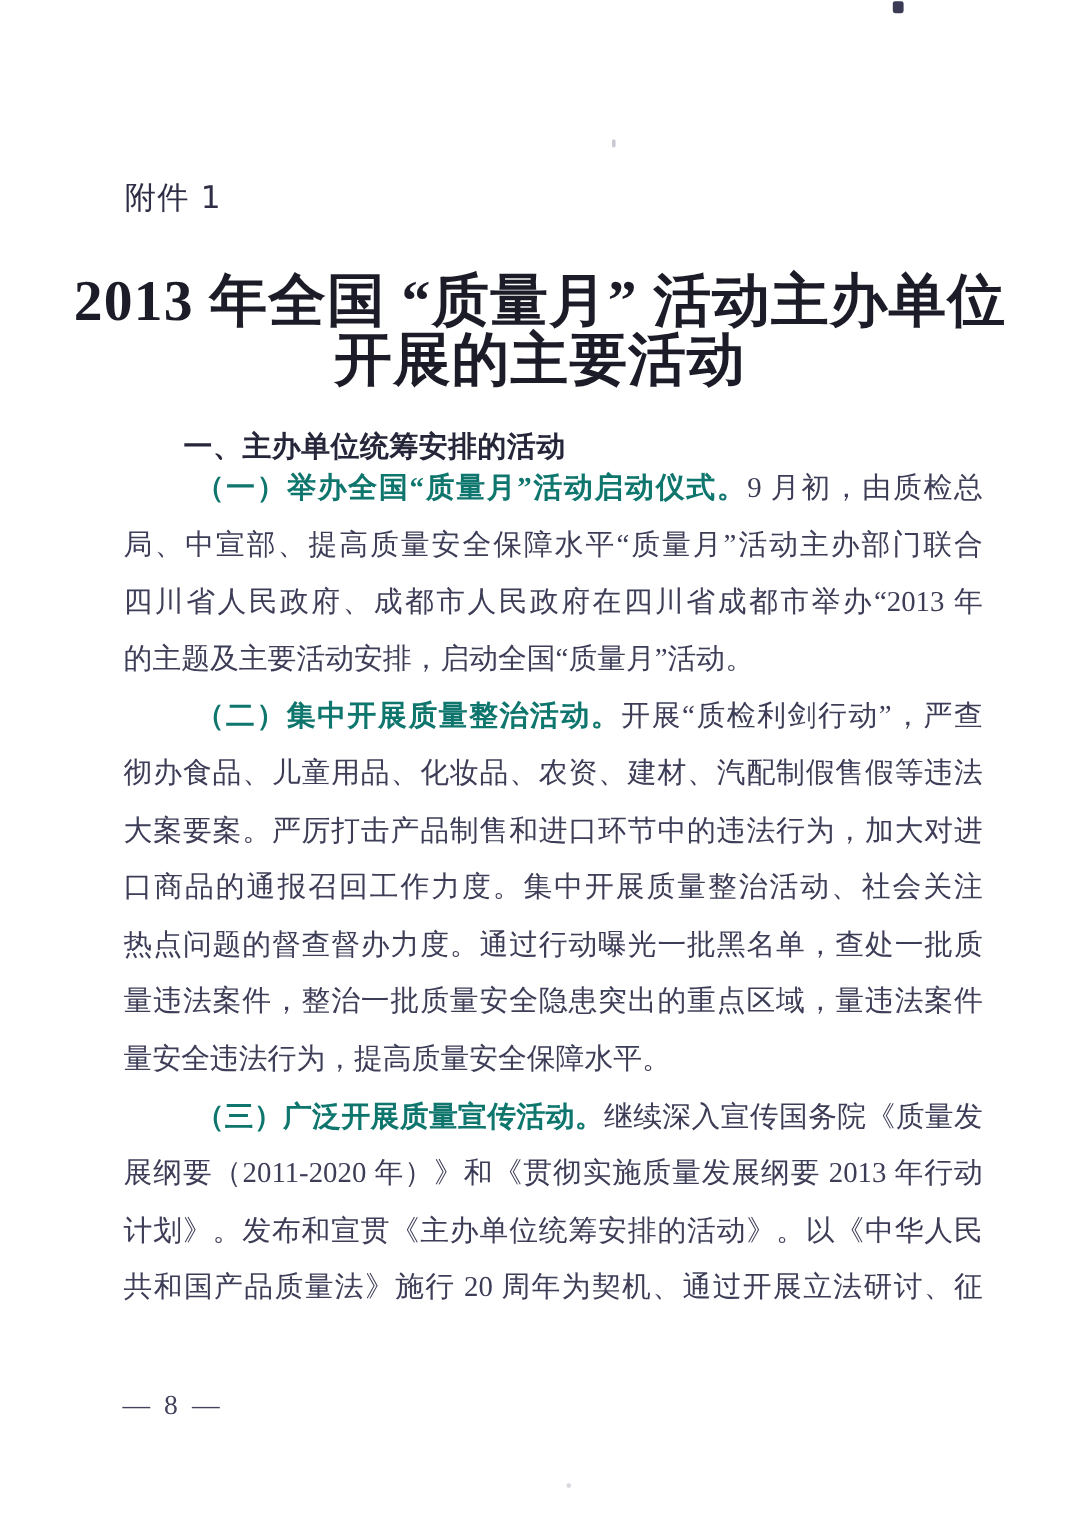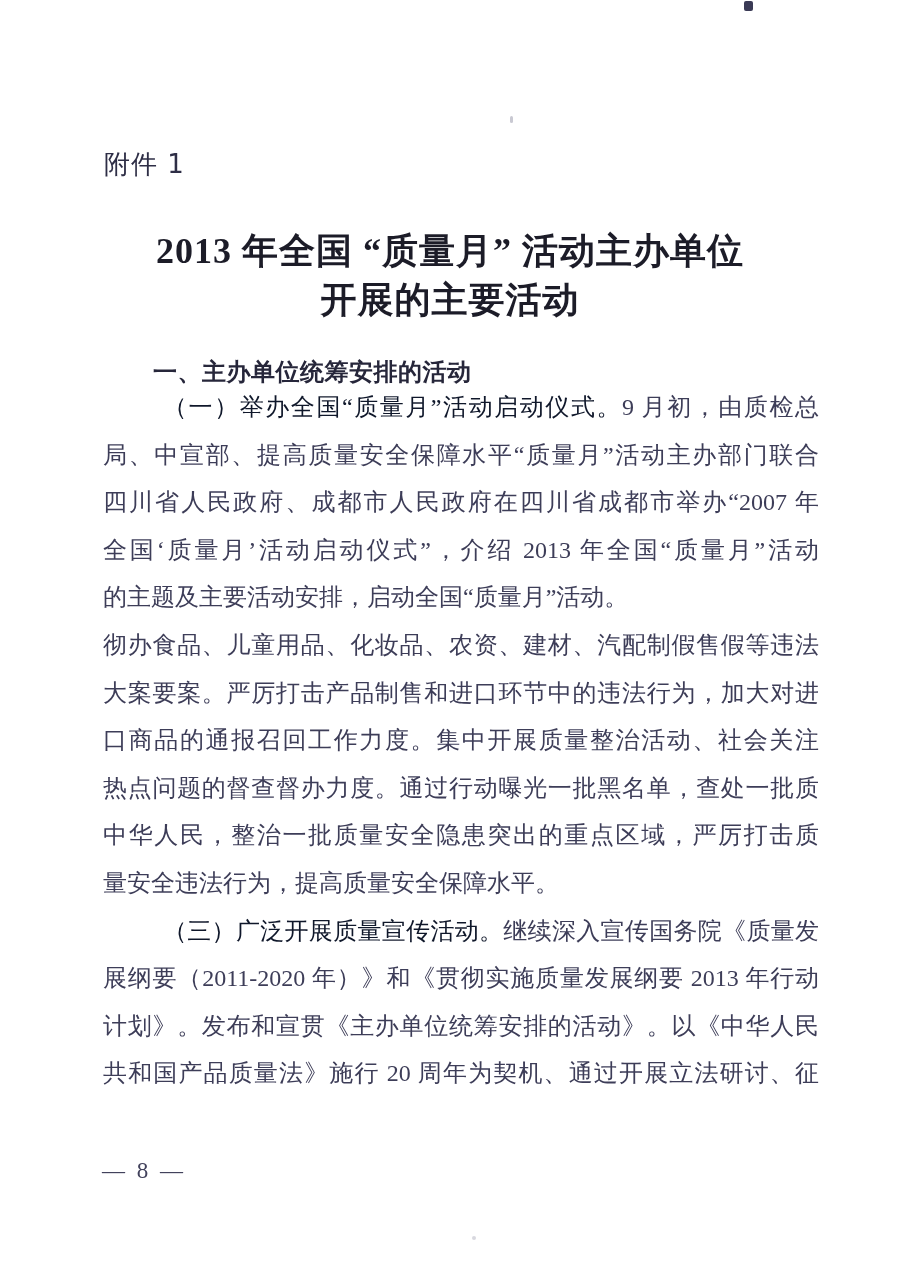--- a/index.html
+++ b/index.html
@@ -25,21 +25,21 @@
     color: #2e2e46;
     letter-spacing: 1px;
   }
   .doc-title {
     position: absolute;
     left: 0;
     top: 227px;
     width: 900px;
     text-align: center;
     font-weight: 700;
-    font-size: 36px;
+    font-size: 48px;
     line-height: 49px;
     color: #1c1c28;
     letter-spacing: 1px;
   }
   .section-heading {
     position: absolute;
     left: 103px;
     top: 356px;
     width: 716px;
     padding-left: 50px;
@@ -66,22 +66,22 @@
   .bline.fill {
     white-space: normal;
     text-align: justify;
     text-align-last: justify;
     text-justify: inter-character;
   }
   .bline.first {
     text-indent: 60px;
   }
   .lead {
-    font-weight: 400;
-    color: #0f172a;
+    font-weight: 700;
+    color: #0f766e;
   }
   .page-number {
     position: absolute;
     left: 102px;
     top: 1158px;
     font-size: 23px;
     color: #42425c;
     letter-spacing: 3px;
   }
   .speck {
@@ -105,29 +105,31 @@
   </div>
 
   <div class="section-heading">一、主办单位统筹安排的活动</div>
 
   <div class="body-text">
 
     <div class="bline fill first">
       <span class="lead">（一）举办全国“质量月”活动启动仪式。</span><span>9 月初，由质检总</span>
     </div>
     <div class="bline fill">局、中宣部、提高质量安全保障水平“质量月”活动主办部门联合</div>
-    <div class="bline fill">四川省人民政府、成都市人民政府在四川省成都市举办“2007 年</div>
-    <div class="bline fill">全国‘质量月’活动启动仪式”，介绍 2013 年全国“质量月”活动</div>
+    <div class="bline fill">四川省人民政府、成都市人民政府在四川省成都市举办“2013 年</div>
     <div class="bline">的主题及主要活动安排，启动全国“质量月”活动。</div>
 
+    <div class="bline fill first">
+      <span class="lead">（二）集中开展质量整治活动。</span><span>开展“质检利剑行动”，严查</span>
+    </div>
     <div class="bline fill">彻办食品、儿童用品、化妆品、农资、建材、汽配制假售假等违法</div>
     <div class="bline fill">大案要案。严厉打击产品制售和进口环节中的违法行为，加大对进</div>
     <div class="bline fill">口商品的通报召回工作力度。集中开展质量整治活动、社会关注</div>
     <div class="bline fill">热点问题的督查督办力度。通过行动曝光一批黑名单，查处一批质</div>
-    <div class="bline fill">中华人民，整治一批质量安全隐患突出的重点区域，严厉打击质</div>
+    <div class="bline fill">量违法案件，整治一批质量安全隐患突出的重点区域，量违法案件</div>
     <div class="bline">量安全违法行为，提高质量安全保障水平。</div>
 
     <div class="bline fill first">
       <span class="lead">（三）广泛开展质量宣传活动。</span><span>继续深入宣传国务院《质量发</span>
     </div>
     <div class="bline fill">展纲要（2011-2020 年）》和《贯彻实施质量发展纲要 2013 年行动</div>
     <div class="bline fill">计划》。发布和宣贯《主办单位统筹安排的活动》。以《中华人民</div>
     <div class="bline fill">共和国产品质量法》施行 20 周年为契机、通过开展立法研讨、征</div>
 
   </div>

